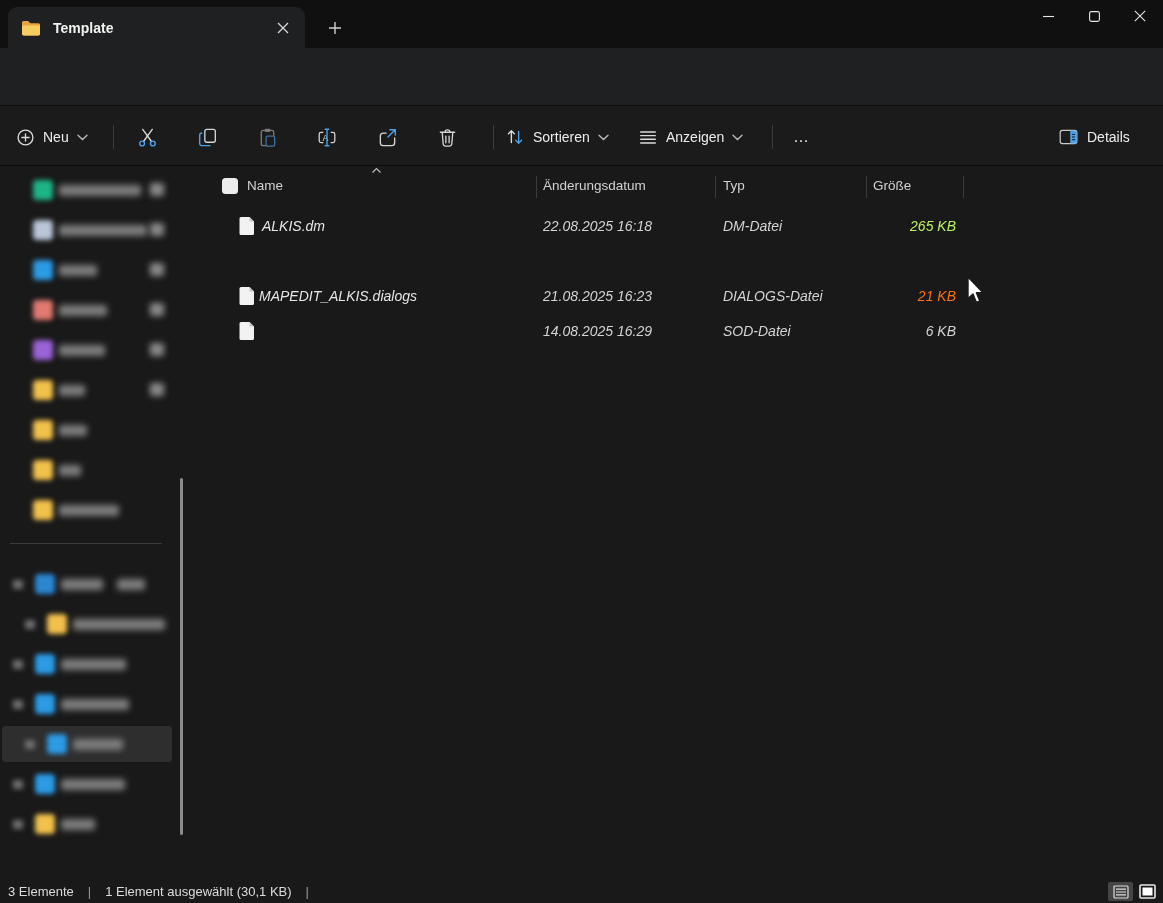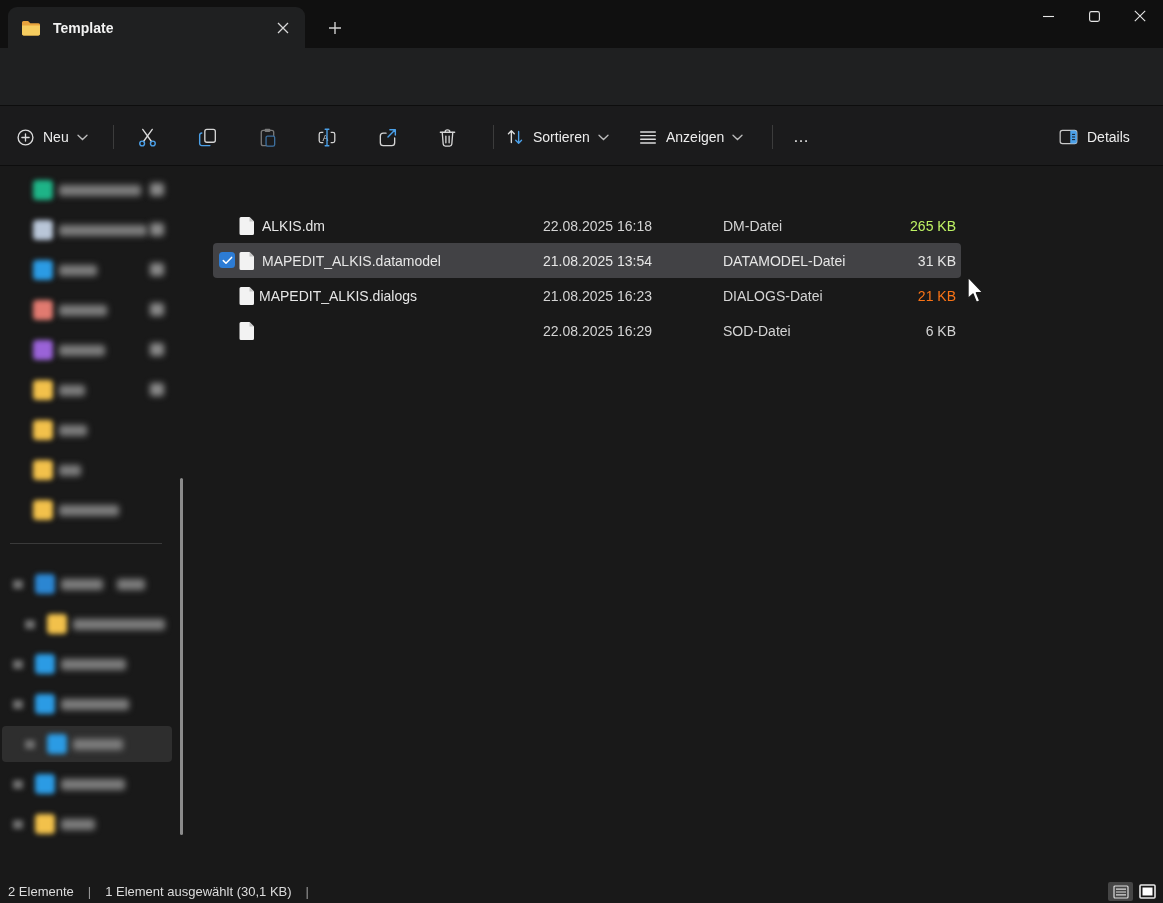--- a/index.html
+++ b/index.html
@@ -56,21 +56,21 @@
   .sb-divider { position:absolute; left:10px; top:377px; width:152px; height:1px; background:#3a3a3a; }
   .sb-scroll { position:absolute; left:180px; top:312px; width:3px; height:357px; background:#8b8b8b; border-radius:2px; }
   .sbrow.sel::before { content:""; position:absolute; left:2px; top:2px; width:170px; height:36px;
                        background:#2e2e2e; border-radius:4px; }
 
   
   .filepane { position:absolute; left:193px; top:0; width:970px; height:714px; }
   .lheader { position:absolute; left:0; top:2px; width:772px; height:36px; color:#d2d2d2; font-size:13.5px; }
   .hsep { position:absolute; top:8px; width:1px; height:22px; background:#3b3b3b; }
   .hcheck { position:absolute; left:29px; top:10px; width:16px; height:16px; background:#ededed; border-radius:3.5px; }
-  .frow { position:absolute; left:0; width:772px; height:35px; color:#e6e6e6; font-size:14px; }
+  .frow { position:absolute; left:0; width:772px; height:35px; color:#e6e6e6; font-size:14px;font-style:italic; }
   .frow.sel::before { content:""; position:absolute; left:20px; top:0; width:748px; height:35px;
                       background:#424245; border-radius:4px; }
   .cell { position:absolute; top:0; height:35px; display:flex; align-items:center; }
   .checkbox { position:absolute; left:26px; top:9px; width:16px; height:16px; border-radius:3.5px;
               display:flex; align-items:center; justify-content:center; }
   .fileicon { position:absolute; left:46px; top:8px; }
 
   
   .statusbar { position:absolute; left:0; top:880px; width:100%; height:23px; background:#191919;
                display:flex; align-items:center; color:#dcdcdc; font-size:13px; }
@@ -361,51 +361,48 @@
           <div class="sbrow">
             <span class="sbchev" style="left:13px"></span>
             <span class="sbicon" style="left:35px;background:#f2c14b"></span>
             <span class="sbtext" style="left:61px;width:34px"></span>
           </div>
         </div>
       <div class="sb-scroll"></div>
     </div>
 
     <div class="filepane">
+      <div class="lheader">
+        <span class="hcheck"></span>
+        <span class="cell" style="left:54px">Name</span>
+        <svg style="position:absolute;left:178px;top:-1px" width="11" height="7" viewBox="0 0 11 7">
+            <path d="M1.5 5.5 L5.5 1.5 L9.5 5.5" fill="none" stroke="#bdbdbd" stroke-width="1.2"></path>
+          </svg>
+        <span class="hsep" style="left:343px"></span>
+        <span class="cell" style="left:350px">Änderungsdatum</span>
+        <span class="hsep" style="left:522px"></span>
+        <span class="cell" style="left:530px">Typ</span>
+        <span class="hsep" style="left:673px"></span>
+        <span class="cell" style="left:680px">Größe</span>
+        <span class="hsep" style="left:770px"></span>
+      </div>
 
       <div class="frow" style="top:42px">
         <span class="fileicon">
           <svg width="17" height="20" viewBox="0 0 17 20">
               <path d="M2 1 h8.5 L15 5.5 V17.5 a1.5 1.5 0 0 1 -1.5 1.5 H2 a1.5 1.5 0 0 1 -1.5 -1.5 V2.5 A1.5 1.5 0 0 1 2 1 Z" fill="#f2f2f2"></path>
               <path d="M10.5 1 V5.5 H15 Z" fill="#c4c4c4"></path>
             </svg>
         </span>
         <span class="cell" style="left:69px">ALKIS.dm</span>
         <span class="cell" style="left:350px; color:#d4d4d4">22.08.2025 16:18</span>
         <span class="cell" style="left:530px; color:#d4d4d4">DM-Datei</span>
         <span class="cell" style="left:600px; width:163px; justify-content:flex-end; color:#bef264">265 KB</span>
       </div>
 
-      <div class="frow sel" style="top:77px">
-        <span class="checkbox" style="background:#2d7cd4">
-          <svg width="11" height="9" viewBox="0 0 11 9">
-              <path d="M1.3 4.6 L4 7.2 L9.6 1.4" fill="none" stroke="#fff" stroke-width="1.5" stroke-linecap="round" stroke-linejoin="round"></path>
-            </svg>
-        </span>
-        <span class="fileicon">
-          <svg width="17" height="20" viewBox="0 0 17 20">
-              <path d="M2 1 h8.5 L15 5.5 V17.5 a1.5 1.5 0 0 1 -1.5 1.5 H2 a1.5 1.5 0 0 1 -1.5 -1.5 V2.5 A1.5 1.5 0 0 1 2 1 Z" fill="#f2f2f2"></path>
-              <path d="M10.5 1 V5.5 H15 Z" fill="#c4c4c4"></path>
-            </svg>
-        </span>
-        <span class="cell" style="left:69px">MAPEDIT_ALKIS.datamodel</span>
-        <span class="cell" style="left:350px">21.08.2025 13:54</span>
-        <span class="cell" style="left:530px">DATAMODEL-Datei</span>
-        <span class="cell" style="left:600px; width:163px; justify-content:flex-end">31 KB</span>
-      </div>
 
       <div class="frow" style="top:112px">
         <span class="fileicon">
           <svg width="17" height="20" viewBox="0 0 17 20">
               <path d="M2 1 h8.5 L15 5.5 V17.5 a1.5 1.5 0 0 1 -1.5 1.5 H2 a1.5 1.5 0 0 1 -1.5 -1.5 V2.5 A1.5 1.5 0 0 1 2 1 Z" fill="#f2f2f2"></path>
               <path d="M10.5 1 V5.5 H15 Z" fill="#c4c4c4"></path>
             </svg>
         </span>
         <span class="cell" style="left:66px">MAPEDIT_ALKIS.dialogs</span>
         <span class="cell" style="left:350px; color:#d4d4d4">21.08.2025 16:23</span>
@@ -413,29 +410,29 @@
         <span class="cell" style="left:600px; width:163px; justify-content:flex-end; color:#f97316">21 KB</span>
       </div>
 
       <div class="frow" style="top:147px">
         <span class="fileicon">
           <svg width="17" height="20" viewBox="0 0 17 20">
               <path d="M2 1 h8.5 L15 5.5 V17.5 a1.5 1.5 0 0 1 -1.5 1.5 H2 a1.5 1.5 0 0 1 -1.5 -1.5 V2.5 A1.5 1.5 0 0 1 2 1 Z" fill="#f2f2f2"></path>
               <path d="M10.5 1 V5.5 H15 Z" fill="#c4c4c4"></path>
             </svg>
         </span>
-        <span class="cell" style="left:350px; color:#d4d4d4">22.08.2025 16:29</span>
+        <span class="cell" style="left:350px; color:#d4d4d4">14.08.2025 16:29</span>
         <span class="cell" style="left:530px; color:#d4d4d4">SOD-Datei</span>
         <span class="cell" style="left:600px; width:163px; justify-content:flex-end; color:#d4d4d4">6 KB</span>
       </div>
     </div>
   </div>
 
   <div class="statusbar">
-    <span style="margin-left:8px">2 Elemente</span>
+    <span style="margin-left:8px">3 Elemente</span>
     <span class="sb-sep">|</span>
     <span>1 Element ausgewählt (30,1 KB)</span>
     <span class="sb-sep">|</span>
     <button class="view-btn active" style="left:1108px">
       <svg width="16" height="14" viewBox="0 0 16 14">
           <rect x="1" y="1" width="14" height="12" rx="1" fill="none" stroke="#dcdcdc" stroke-width="1.2"></rect>
           <path d="M3 4.2 H13 M3 7 H13 M3 9.8 H13" stroke="#dcdcdc" stroke-width="1.2"></path>
         </svg>
     </button>
     <button class="view-btn" style="left:1135px">

